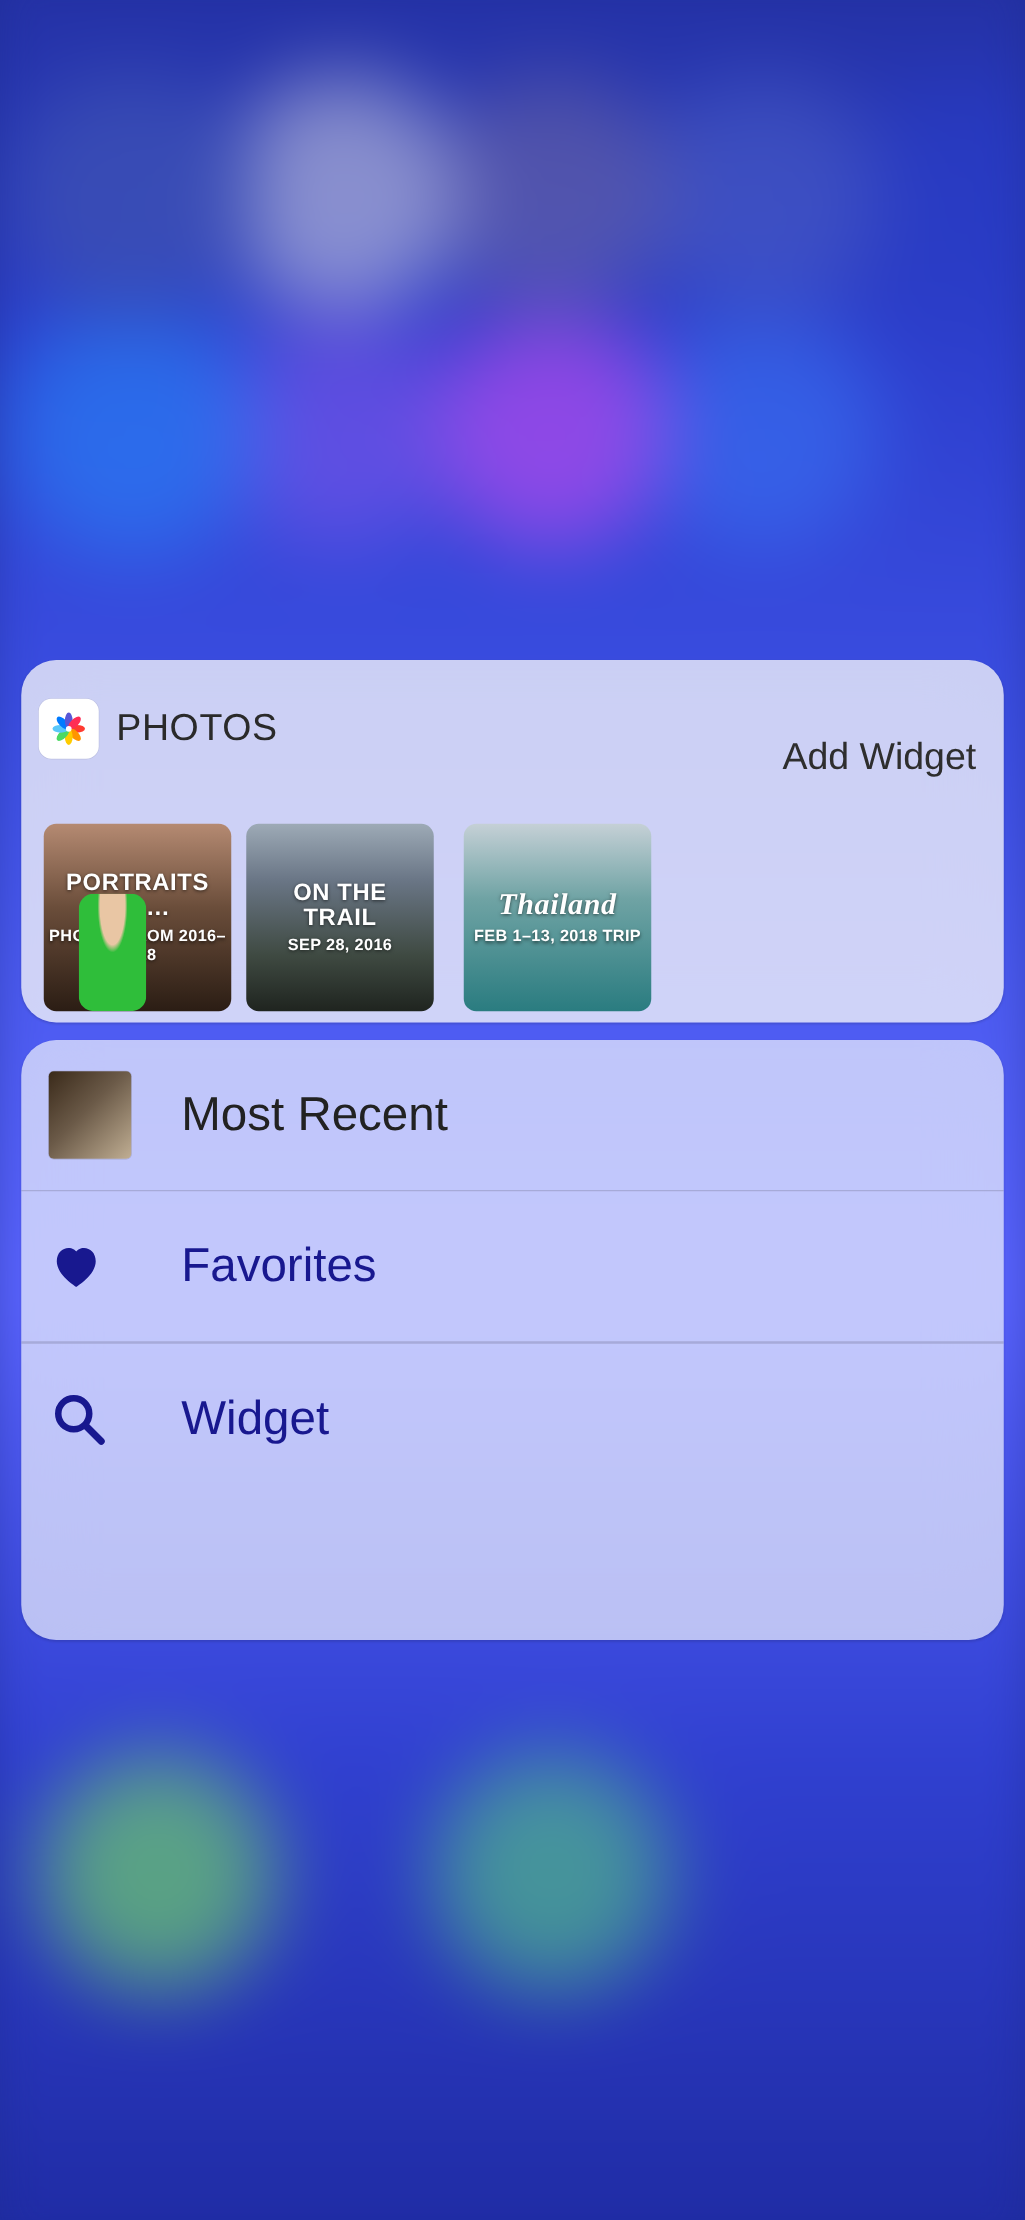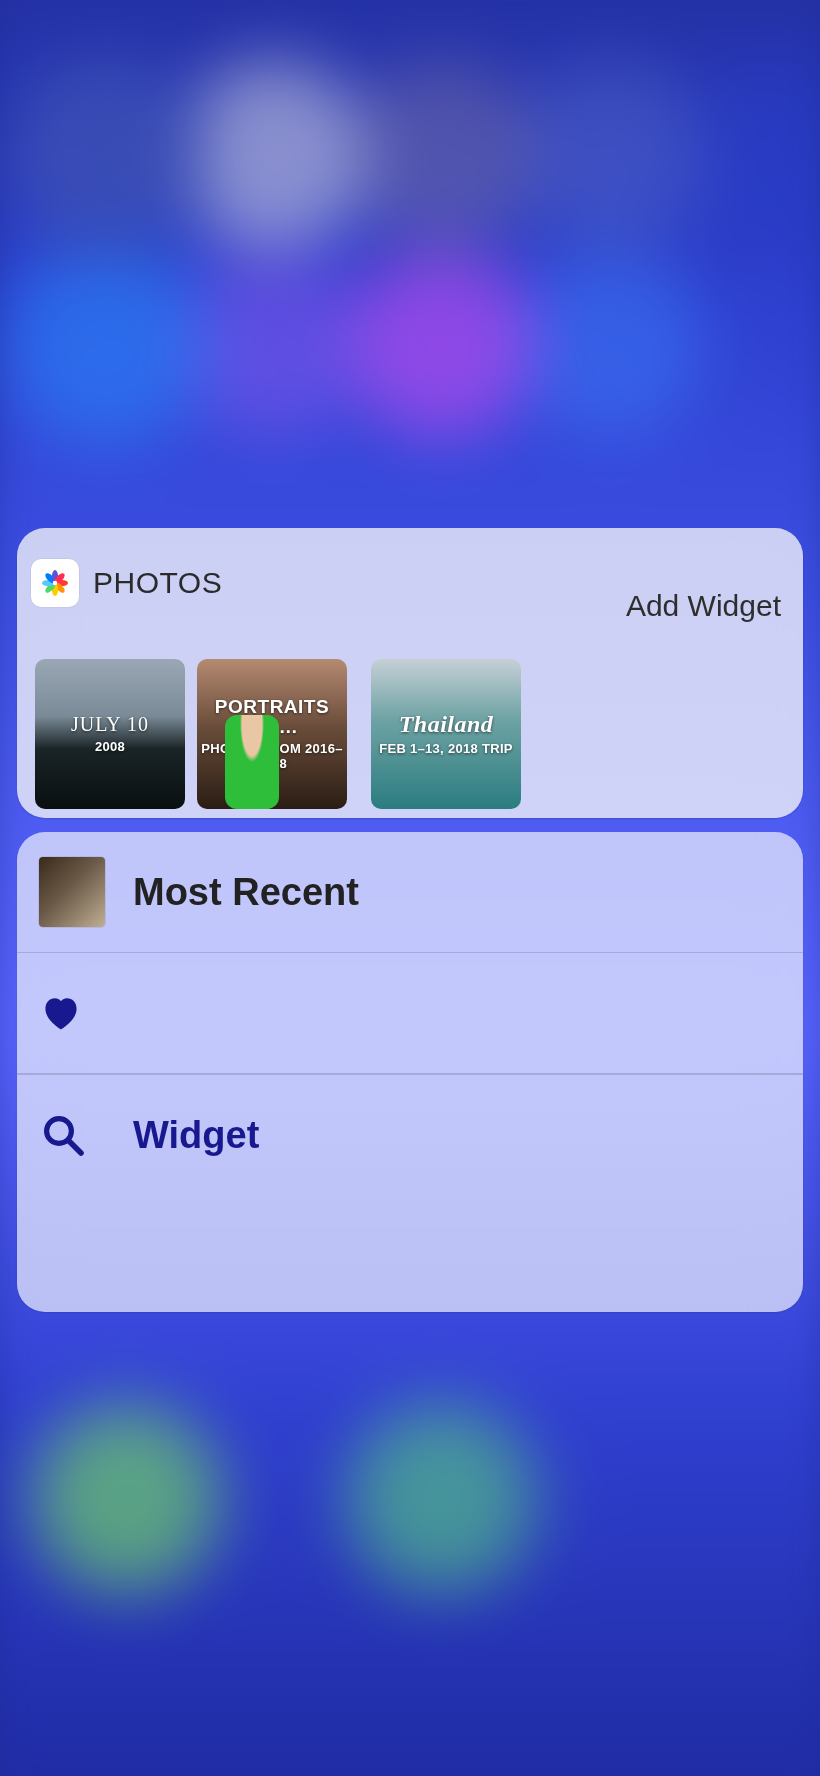--- a/index.html
+++ b/index.html
@@ -146,23 +146,23 @@
       background: rgba(0,0,0,0.14);
     }
     .action-icon {
       width: 66px;
       display: flex;
       align-items: center;
       justify-content: flex-start;
     }
     .action-label {
       font-size: 38px;
-      font-weight: 700;
+      font-weight: 400;
       color: #18188f;
-      padding-left: 28px;
+      padding-left: 40px;
     }
     .action-row.first .action-label { color: #222; }
     .most-recent-thumb {
       width: 70px; height: 70px;
       border-radius: 4px;
       background: linear-gradient(135deg,#3a2a1a 0%, #6b5a48 45%, #c0ae93 100%);
       box-shadow: 0 0 0 0.5px rgba(0,0,0,0.15);
     }
   </style>
 </head>
@@ -187,27 +187,27 @@
             <ellipse rx="6.5" ry="3.1" transform="rotate(315) translate(6.5,0)" fill="#ff2d55"></ellipse>
             <circle r="2.3" fill="#fff"></circle>
           </g>
         </svg>
       </div>
       <div class="widget-title">PHOTOS</div>
       <div class="add-widget">Add Widget</div>
     </div>
 
     <div class="thumbs">
-      <div class="thumb tile1">
-        <div class="t1">JULY 10</div>
-        <div class="t2">2008</div>
-      </div>
       <div class="thumb tile2">
         <div class="t1">PORTRAITS OF …</div>
         <div class="t2">PHOTOS FROM 2016–2018</div>
+      </div>
+      <div class="thumb tile3">
+        <div class="t1">ON THE TRAIL</div>
+        <div class="t2">SEP 28, 2016</div>
       </div>
       <div class="thumb tile4">
         <div class="t1">Thailand</div>
         <div class="t2">FEB 1–13, 2018 TRIP</div>
       </div>
     </div>
   </div>
 
   <div class="actions">
 
@@ -218,20 +218,21 @@
       <div class="action-label">Most Recent</div>
     </div>
     <div class="divider"></div>
 
     <div class="action-row">
       <div class="action-icon">
         <svg width="44" height="44" viewBox="0 0 24 24">
             <path fill="#18188f" d="M12 21s-8.5-5.1-8.5-11.2C3.5 6.1 6 4 8.6 4c1.7 0 3 .9 3.4 1.6C12.4 4.9 13.7 4 15.4 4 18 4 20.5 6.1 20.5 9.8 20.5 15.9 12 21 12 21z"></path>
           </svg>
       </div>
+      <div class="action-label">Favorites</div>
     </div>
     <div class="divider"></div>
 
     <div class="divider"></div>
 
     <div class="action-row">
       <div class="action-icon">
         <svg width="48" height="48" viewBox="0 0 24 24">
           <circle cx="10" cy="10" r="6.2" stroke="#18188f" stroke-width="2.6" fill="none"></circle>
           <line x1="15" y1="15" x2="21" y2="21" stroke="#18188f" stroke-width="2.8" stroke-linecap="round"></line>

